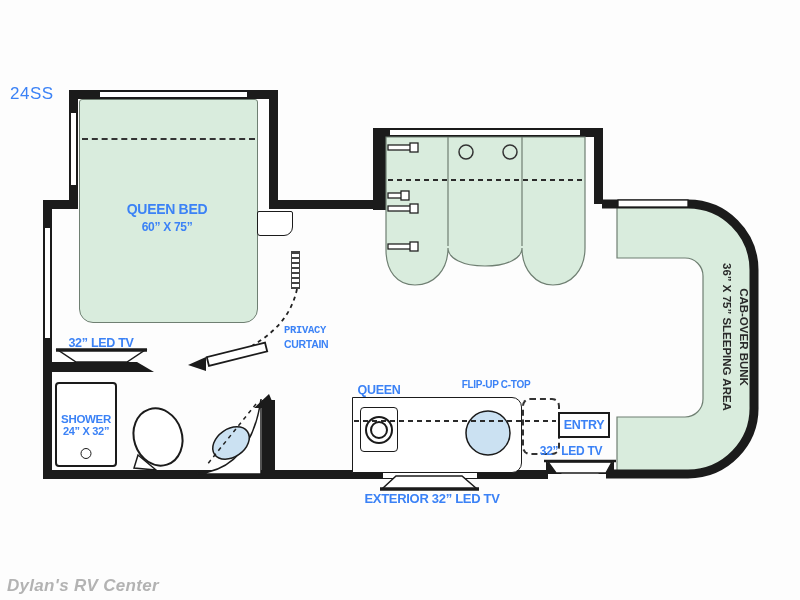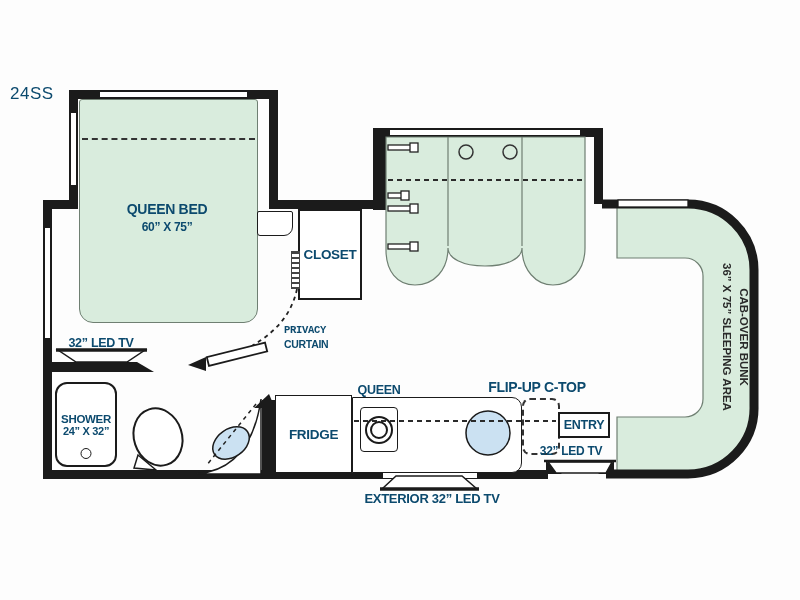--- a/index.html
+++ b/index.html
@@ -4,21 +4,21 @@
 <style>
   html,body{margin:0;padding:0;background:#fff;}
   .plan{position:relative;width:800px;height:600px;background:#fdfdfd;overflow:hidden;
         font-family:"Liberation Sans",sans-serif;}
   .wall{position:absolute;background:#1b1b1b;}
   .win-h{position:absolute;background:#fff;border-top:1.5px solid #1b1b1b;border-bottom:1.5px solid #1b1b1b;box-sizing:border-box;}
   .win-v{position:absolute;background:#fff;border-left:1.5px solid #1b1b1b;border-right:1.5px solid #1b1b1b;box-sizing:border-box;}
   .box{position:absolute;background:#fff;border:2px solid #1b1b1b;box-sizing:border-box;
        display:flex;align-items:center;justify-content:center;flex-direction:column;z-index:3;}
   .box-thin{border-width:1.5px;}
-  .lbl{position:absolute;color:#0c4a6e;font-weight:bold;letter-spacing:-0.3px;white-space:nowrap;z-index:10;}
+  .lbl{position:absolute;color:#3b82f6;font-weight:bold;letter-spacing:-0.3px;white-space:nowrap;z-index:10;}
   .ctr{transform:translateX(-50%);}
   .bed{position:absolute;left:79px;top:99px;width:177px;height:222px;background:#d9ecdd;
        border:1px solid #6f7f72;border-radius:3px 3px 14px 14px;z-index:1;}
   .bed-dash{position:absolute;left:2px;right:2px;top:38px;border-top:2px dashed #333;}
   .svgLayer{position:absolute;left:0;top:0;z-index:5;pointer-events:none;}
   .coil{position:absolute;left:291px;top:251px;width:9px;height:38px;z-index:4;
         background:repeating-linear-gradient(to bottom,#444 0 2px,#fff 2px 5px);border:1px solid #444;box-sizing:border-box;}
   .drain{position:absolute;left:50%;bottom:6px;width:9px;height:9px;border:1.5px solid #1b1b1b;border-radius:50%;transform:translateX(-50%);}
   .flipup{position:absolute;left:522px;top:398px;width:38px;height:57px;background:#fff;
           border:2px dashed #333;border-radius:8px;box-sizing:border-box;z-index:3;}
@@ -56,34 +56,28 @@
   <div class="wall z2" style="left:594px;top:128px;width:9px;height:76px;"></div>
 
   <div class="wall z2" style="left:48px;top:362px;width:89px;height:10px;"></div>
   <div class="wall z2" style="left:262px;top:400px;width:13px;height:73px;"></div>
   <div class="wall z2" style="left:43px;top:470px;width:340px;height:9px;"></div>
   <div class="win-h" style="left:383px;top:470px;width:94px;height:9px;z-index:2;"></div>
   <div class="wall z2" style="left:477px;top:470px;width:71px;height:9px;"></div>
 
   <div class="nightstand"></div>
 
-  <div class="box" style="left:298px;top:209px;width:64px;height:91px;">
-    <span class="lbl" style="position:static;font-size:13.5px;">CLOSET</span>
-  </div>
   <div class="coil"></div>
 
-  <div class="box" style="left:55px;top:382px;width:62px;height:85px;border-radius:12px;">
+  <div class="box" style="left:55px;top:382px;width:62px;height:85px;border-radius:4px;">
     <span class="lbl" style="position:static;font-size:11.5px;">SHOWER</span>
     <span class="lbl" style="position:static;font-size:11px;">24” X 32”</span>
     <span class="drain"></span>
   </div>
 
-  <div class="box box-thin" style="left:275px;top:395px;width:77px;height:78px;">
-    <span class="lbl" style="position:static;font-size:13.5px;">FRIDGE</span>
-  </div>
 
   <div class="box box-thin" style="left:352px;top:397px;width:170px;height:76px;border-radius:0 10px 10px 0;"></div>
   <div class="box box-thin" style="left:360px;top:407px;width:38px;height:45px;border-radius:4px;"></div>
   <div class="flipup"></div>
 
   <div class="box" style="left:558px;top:412px;width:52px;height:26px;">
     <span class="lbl" style="position:static;font-size:12.5px;">ENTRY</span>
   </div>
 
   <svg class="svgLayer" width="800" height="600" viewBox="0 0 800 600">
@@ -163,17 +157,18 @@
     <text x="740" y="337" transform="rotate(90 740 337)" text-anchor="middle" font-family="Liberation Sans, sans-serif" font-size="11.5" font-weight="bold" fill="#2a2a2a">CAB-OVER BUNK</text>
     <text x="723" y="337" transform="rotate(90 723 337)" text-anchor="middle" font-family="Liberation Sans, sans-serif" font-size="11.5" font-weight="bold" fill="#2a2a2a">36” X 75” SLEEPING AREA</text>
   </svg>
 
   <div class="lbl ctr" style="left:167px;top:201px;font-size:14px;">QUEEN BED</div>
   <div class="lbl ctr" style="left:167px;top:220px;font-size:12px;">60” X 75”</div>
   <div class="lbl ctr" style="left:101px;top:336px;font-size:12.5px;">32” LED TV</div>
   <div class="lbl" style="left:284px;top:324px;font-size:10.5px;font-family:Liberation Mono, monospace;">PRIVACY</div>
   <div class="lbl" style="left:284px;top:338px;font-size:10.5px;">CURTAIN</div>
   <div class="lbl ctr" style="left:379px;top:383px;font-size:12.5px;">QUEEN</div>
-  <div class="lbl ctr" style="left:537px;top:379px;font-size:14px;">FLIP-UP C-TOP</div>
+  <div class="lbl ctr" style="left:496px;top:379px;font-size:10px;">FLIP-UP C-TOP</div>
   <div class="lbl ctr" style="left:571px;top:444px;font-size:12px;">32” LED TV</div>
   <div class="lbl ctr" style="left:432px;top:491px;font-size:13px;text-align:right;">EXTERIOR 32” LED TV</div>
 
+  <div class="watermark">Dylan's RV Center</div>
 </div>
 
 </body></html>

